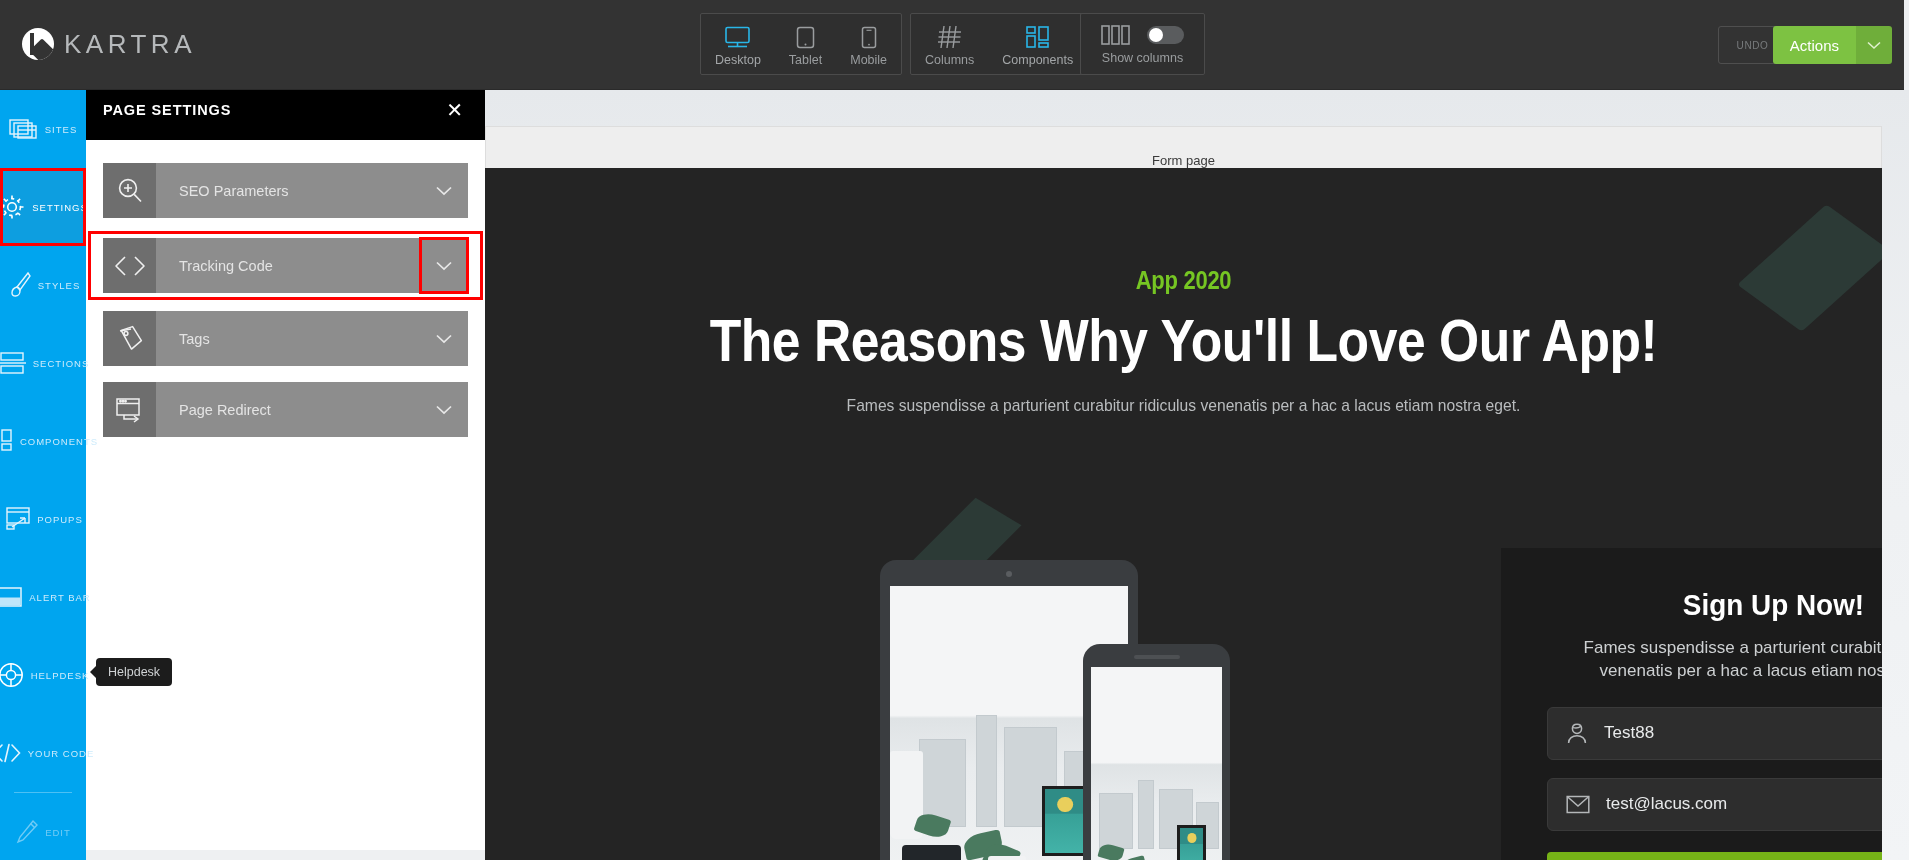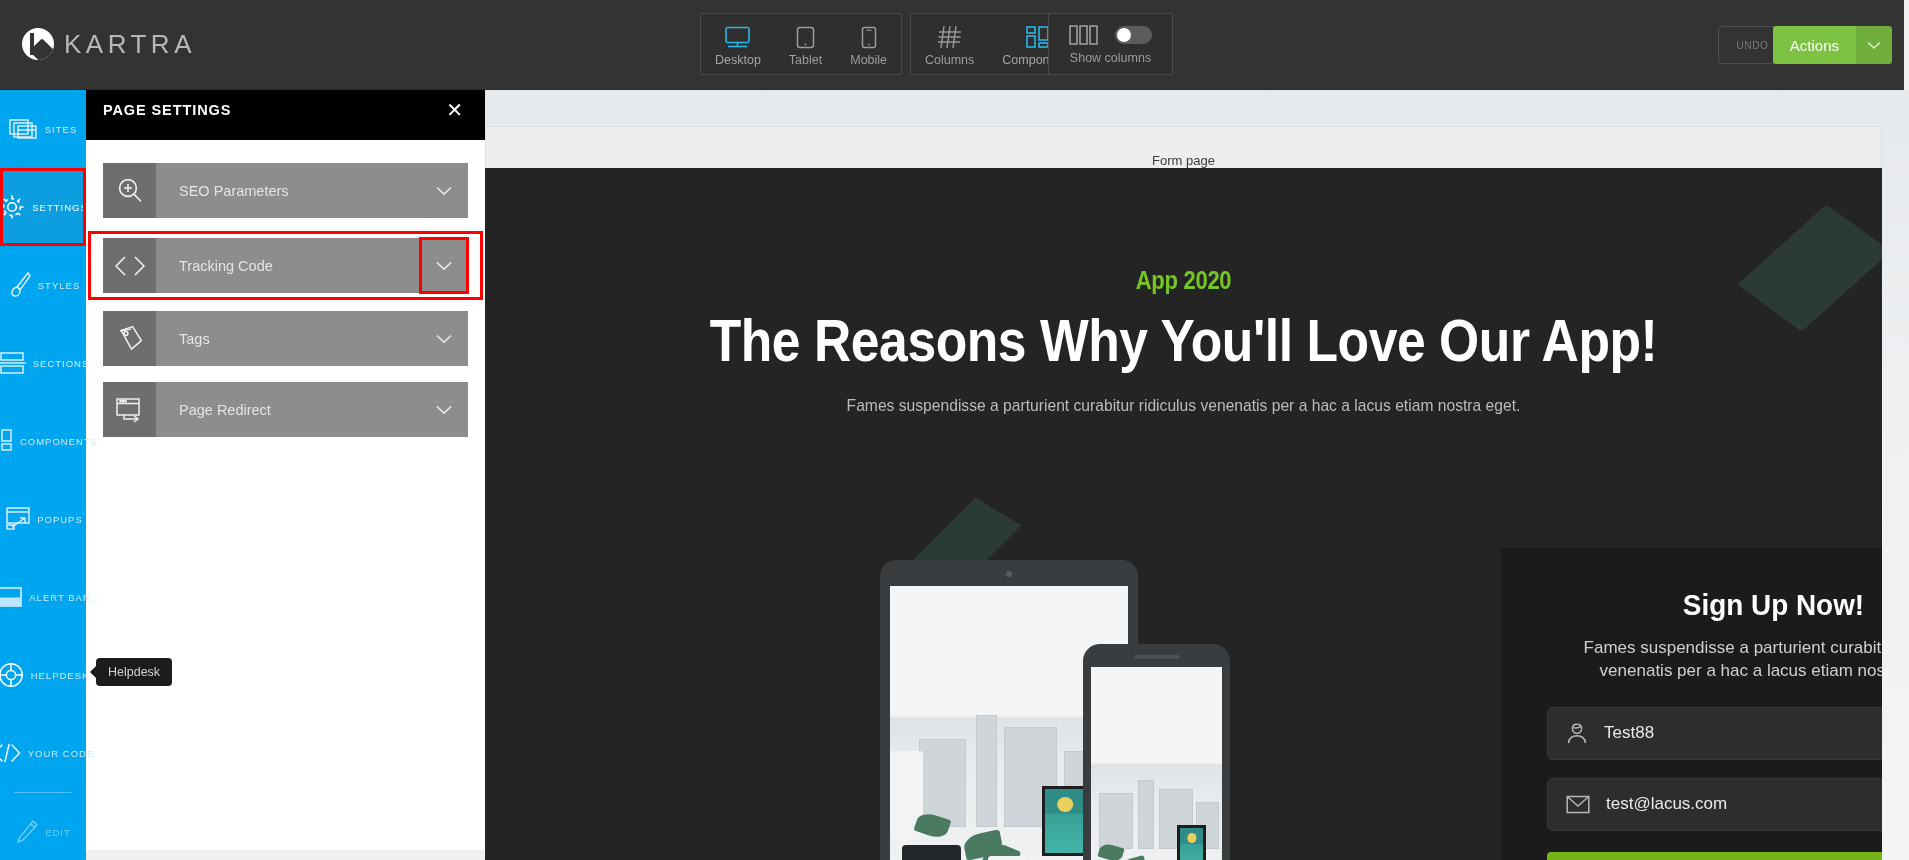--- a/index.html
+++ b/index.html
@@ -53,21 +53,21 @@
     display: flex; flex-direction: column; align-items: center;
     justify-content: center; gap: 4px;
     padding: 6px 14px 5px 14px; min-width: 56px;
     cursor: pointer;
   }
   .tool-btn .tlabel { font-size: 12.5px; color: #9a9d9f; white-space: nowrap; }
   .tool-btn.active .tlabel { color: #a3a6a8; }
   .tool-ico { height: 26px; display: flex; align-items: flex-end; }
   .grp-device { left: 700px; }
   .grp-layout { left: 910px; }
-  .grp-showcols { left: 1048px; border-color: #4b4b4b; }
+  .grp-showcols { left: 1080px; border-color: #4b4b4b; }
   .showcols-inner {
     display: flex; flex-direction: column; align-items: center;
     justify-content: center; gap: 5px; padding: 6px 20px;
   }
   .showcols-row { display: flex; align-items: center; gap: 16px; }
   .toggle {
     width: 37px; height: 18px; border-radius: 9px;
     background: #5a5c5e; position: relative; cursor: pointer;
   }
   .toggle .knob {

